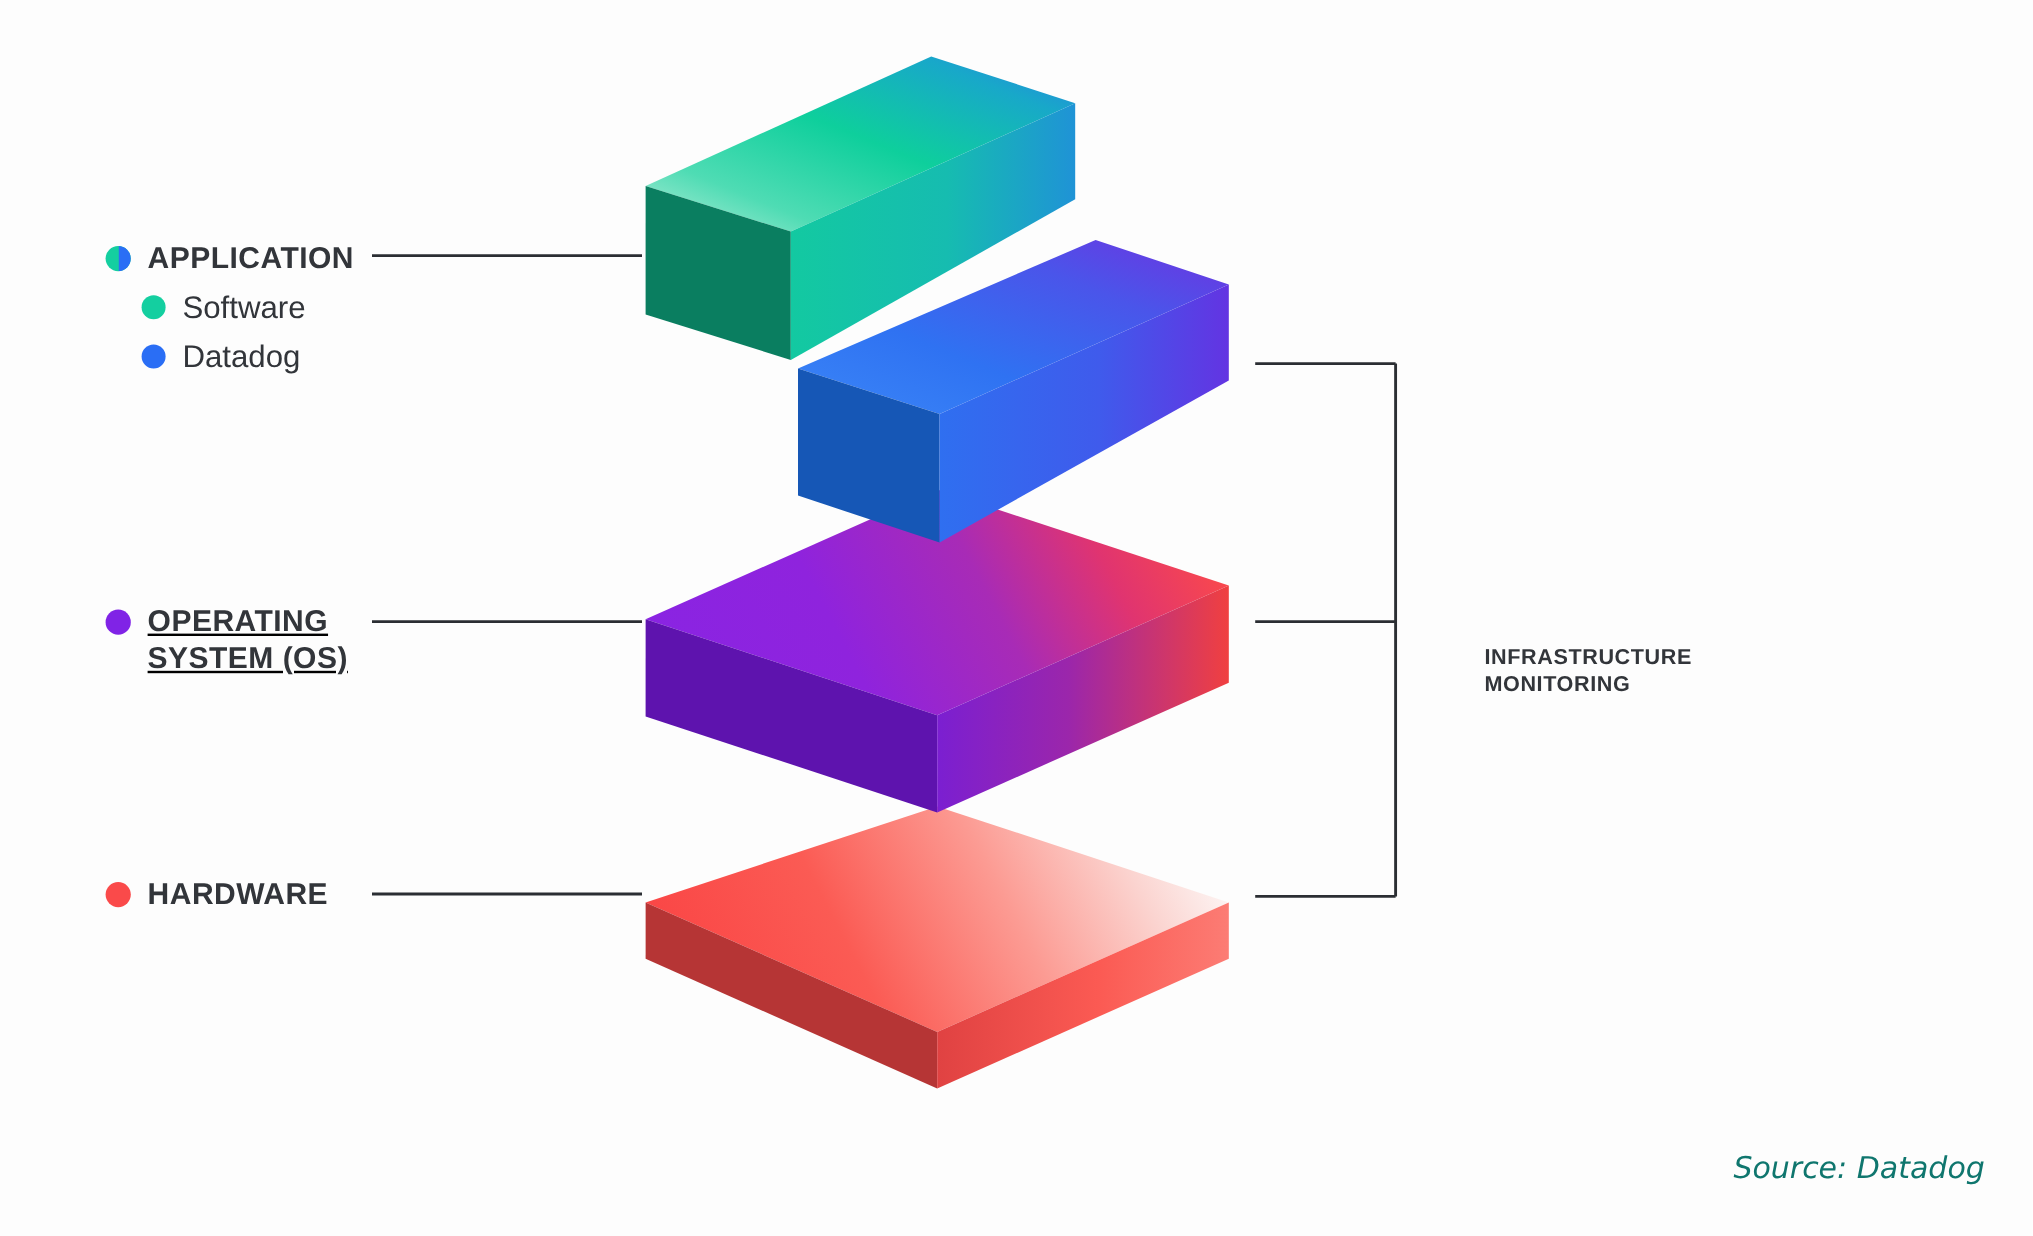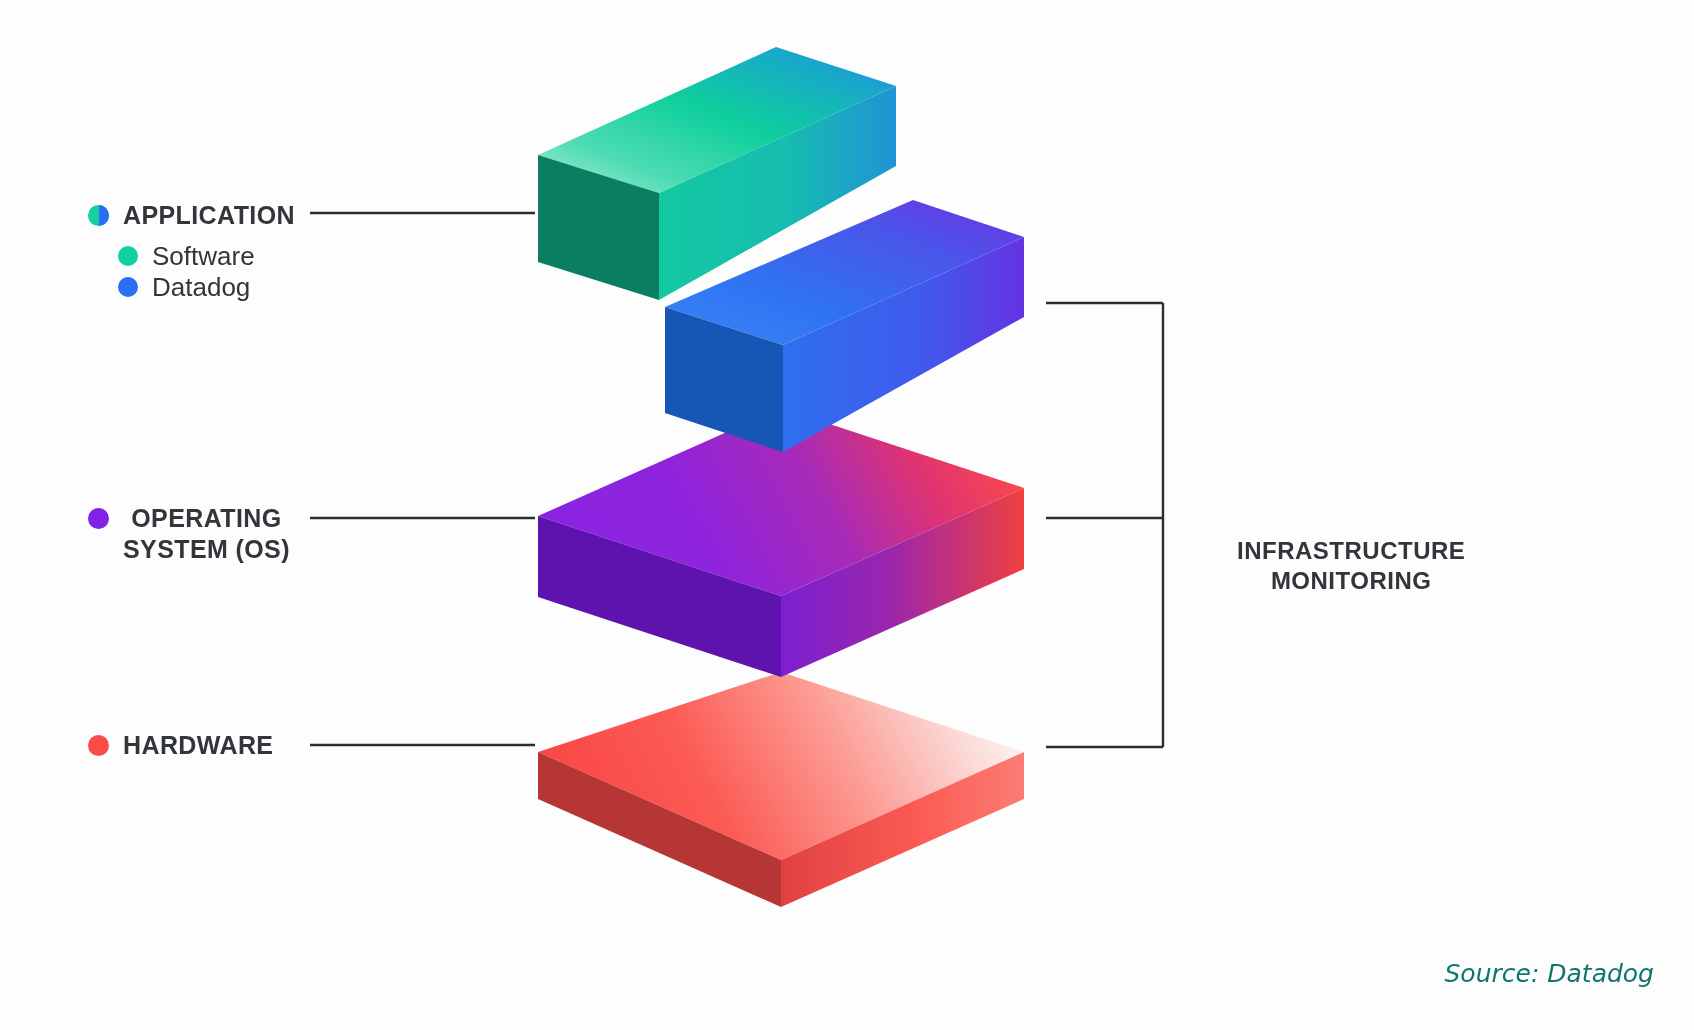--- a/index.html
+++ b/index.html
@@ -11,21 +11,20 @@
   body {
     font-family: "Liberation Sans", sans-serif;
     -webkit-font-smoothing: antialiased;
   }
   #canvas {
     position: relative;
     width: 1694px;
     height: 1030px;
     background: #fdfdfd;
     overflow: hidden;
-    text-align: center;
   }
 
   
   #stack-svg {
     position: absolute;
     left: 0;
     top: 0;
     width: 1694px;
     height: 1030px;
   }
@@ -67,21 +66,21 @@
     color: #32353a;
     line-height: 1.22;
     text-transform: none;
     white-space: pre-line;
   }
   .sub-list {
     margin-top: 12px;
     margin-left: 30px;
     display: flex;
     flex-direction: column;
-    gap: 5px;
+    gap: 15px;
   }
   .sub-row {
     display: flex;
     align-items: center;
     gap: 14px;
   }
   .sub-dot {
     width: 20px;
     height: 20px;
     border-radius: 50%;
@@ -91,21 +90,21 @@
     font-size: 26px;
     color: #32353a;
     line-height: 1;
   }
 
   
   #right-label {
     position: absolute;
     left: 1237px;
     top: 536px;
-    font-size: 24px;
+    font-size: 18px;
     font-weight: bold;
     letter-spacing: 0.5px;
     color: #32353a;
     line-height: 1.27;
     white-space: pre-line;
   }
 
   
   #source-note {
     position: absolute;
@@ -228,21 +227,21 @@
         <span class="sub-dot" style="background:#14cfa0;"></span>
         <span class="sub-label">Software</span>
       </div>
       <div class="sub-row">
         <span class="sub-dot" style="background:#2a6ef5;"></span>
         <span class="sub-label">Datadog</span>
       </div>
     </div>
   </div>
 
-  <div class="legend-group" style="left:88px; top:503px;">
+  <div class="legend-group" style="left:88px; top:503px;text-decoration:underline;">
     <div class="legend-row">
       <span class="dot" style="background:#8023e6;"></span>
       <span class="legend-title">OPERATING
 SYSTEM (OS)</span>
     </div>
   </div>
 
   <div class="legend-group" style="left:88px; top:730px;">
     <div class="legend-row">
       <span class="dot" style="background:#fa4a4a;"></span>

